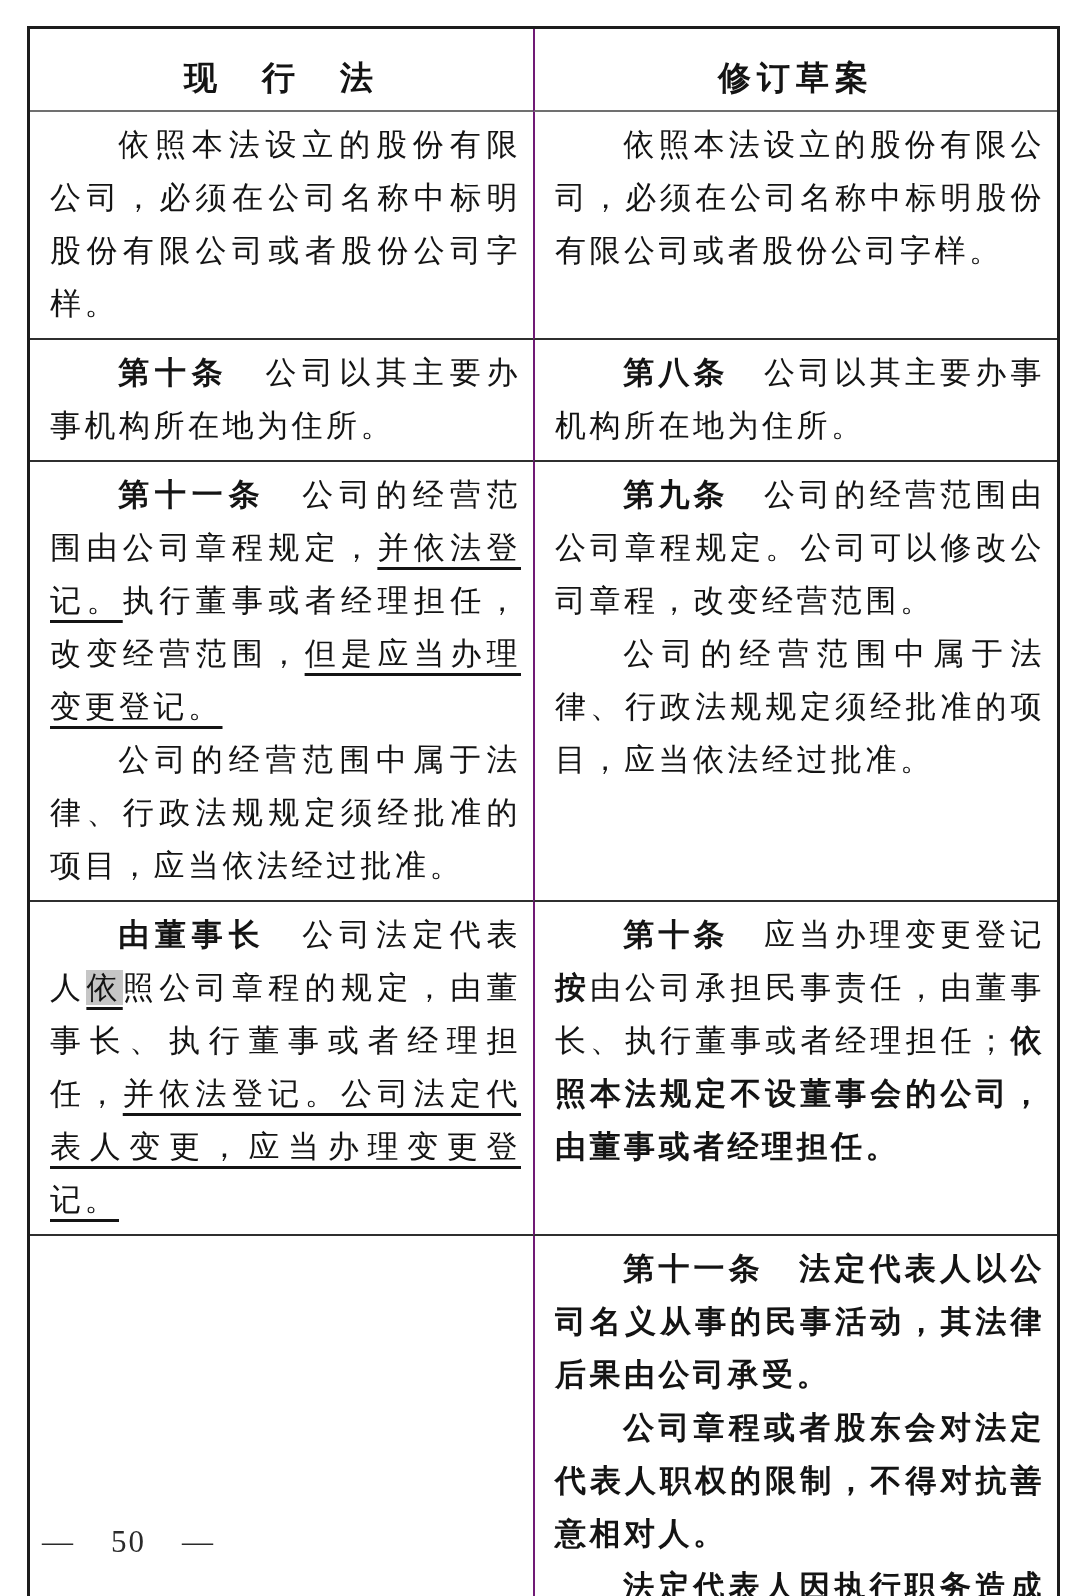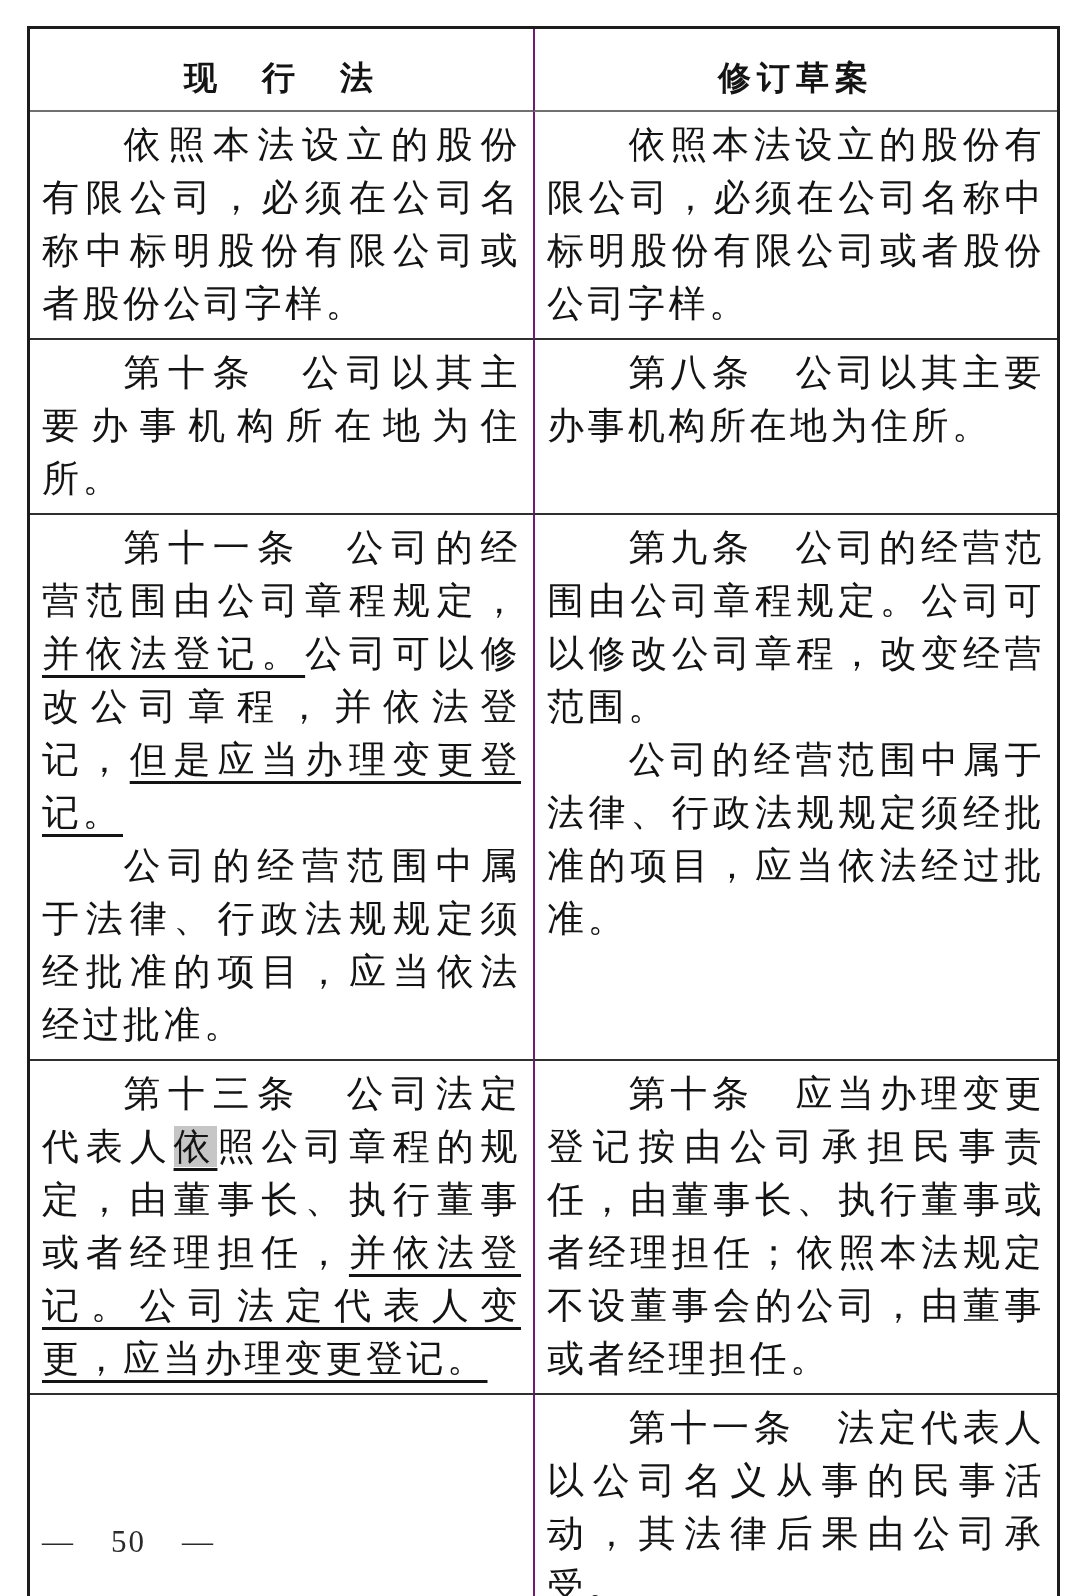--- a/index.html
+++ b/index.html
@@ -17,28 +17,28 @@
   .hcell{
     border-bottom:2px solid #707070;
     text-align:center;
     font-family:"Liberation Sans","DejaVu Sans",sans-serif;
     font-weight:700;font-size:33px;line-height:40px;
     padding:29px 0 12px 0;letter-spacing:6px;
   }
   .col-right{border-left:2px solid #701a75;}
   .cell{
     border-bottom:2px solid #2f2f2f;
-    padding:6px 12px 8px 12px;
-    font-size:37px;line-height:53px;
+    padding:6px 12px 8px 20px;
+    font-size:31px;line-height:53px;
     text-align:justify;letter-spacing:3.5px;
     word-break:break-all;
   }
   .cell.last{border-bottom:none;}
   .cell p{margin:0;text-indent:2.2em;}
-  .seg-b{font-family:"Liberation Sans","DejaVu Sans",sans-serif;font-weight:400;}
+  .seg-b{font-family:"Liberation Sans","DejaVu Sans",sans-serif;font-weight:700;}
   .seg-u{text-decoration:underline;text-decoration-thickness:2.5px;text-underline-offset:9px;}
   .seg-hl{background:#c6c6c6;}
   .mh-r0{min-height:142px;}
   .mh-r1{min-height:98px;}
   .mh-r2{min-height:356px;}
   .mh-r3{min-height:265px;}
   .mh-r4{min-height:465px;}
   .page-footer{
     position:absolute;left:42px;top:1524px;
     display:inline-flex;align-items:center;gap:36px;
@@ -57,36 +57,37 @@
     <div class="cell mh-r0 col-right">
       <p><span class="">依照本法设立的股份有限公司，必须在公司名称中标明股份有限公司或者股份公司字样。</span></p>
     </div>
     <div class="cell mh-r1">
       <p><span class=" seg-b">第十条</span><span class="">　公司以其主要办事机构所在地为住所。</span></p>
     </div>
     <div class="cell mh-r1 col-right">
       <p><span class=" seg-b">第八条</span><span class="">　公司以其主要办事机构所在地为住所。</span></p>
     </div>
     <div class="cell mh-r2">
-      <p><span class=" seg-b">第十一条</span><span class="">　公司的经营范围由公司章程规定，</span><span class=" seg-u">并依法登记。</span><span class="">公司可以修改公司章程，并依法登记，</span><span class=" seg-u">但是应当办理变更登记。</span></p>
+      <p><span class=" seg-b">第十一条</span><span class="">　公司的经营范围由公司章程规定，</span><span class=" seg-u">并依法登记。</span><span class="">执行董事或者经理担任，改变经营范围，</span><span class=" seg-u">但是应当办理变更登记。</span></p>
       <p><span class="">公司的经营范围中属于法律、行政法规规定须经批准的项目，应当依法经过批准。</span></p>
     </div>
     <div class="cell mh-r2 col-right">
       <p><span class=" seg-b">第九条</span><span class="">　公司的经营范围由公司章程规定。公司可以修改公司章程，改变经营范围。</span></p>
       <p><span class="">公司的经营范围中属于法律、行政法规规定须经批准的项目，应当依法经过批准。</span></p>
     </div>
     <div class="cell mh-r3">
-      <p><span class=" seg-b">第十三条</span><span class="">　公司法定代表人</span><span class=" seg-u seg-hl">依</span><span class="">照公司章程的规定，由董事长、执行董事或者经理担任，</span><span class=" seg-u">并依法登记。公司法定代表人变更，应当办理变更登记。</span></p>
+      <p><span class=" seg-b">由董事长</span><span class="">　公司法定代表人</span><span class=" seg-u seg-hl">依</span><span class="">照公司章程的规定，由董事长、执行董事或者经理担任，</span><span class=" seg-u">并依法登记。公司法定代表人变更，应当办理变更登记。</span></p>
     </div>
     <div class="cell mh-r3 col-right">
       <p><span class=" seg-b">第十条</span><span class="">　应当办理变更登记</span><span class=" seg-b">按</span><span class="">由公司承担民事责任，由董事长、执行董事或者经理担任；</span><span class=" seg-b">依照本法规定不设董事会的公司，由董事或者经理担任。</span></p>
     </div>
     <div class="cell mh-r4 last"></div>
     <div class="cell mh-r4 col-right last">
       <p><span class=" seg-b">第十一条</span><span class=" seg-b">　法定代表人以公司名义从事的民事活动，其法律后果由公司承受。</span></p>
+      <p><span class=" seg-b">公司章程或者股东会对法定代表人职权的限制，不得对抗善意相对人。</span></p>
       <p><span class=" seg-b">法定代表人因执行职务造成他人损害的，由公司承担民事责任。公司承担民事责任后，依照</span></p>
     </div>
   </div>
 
 <div class="page-footer">
   <span>—</span>
   <span>50</span>
   <span>—</span>
 </div>
 

